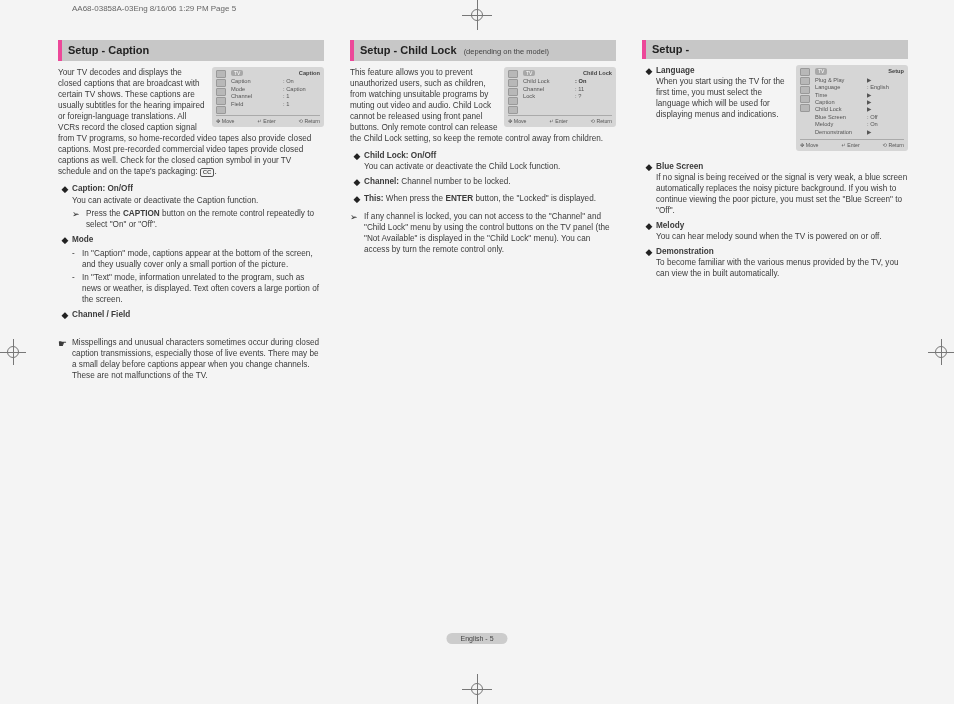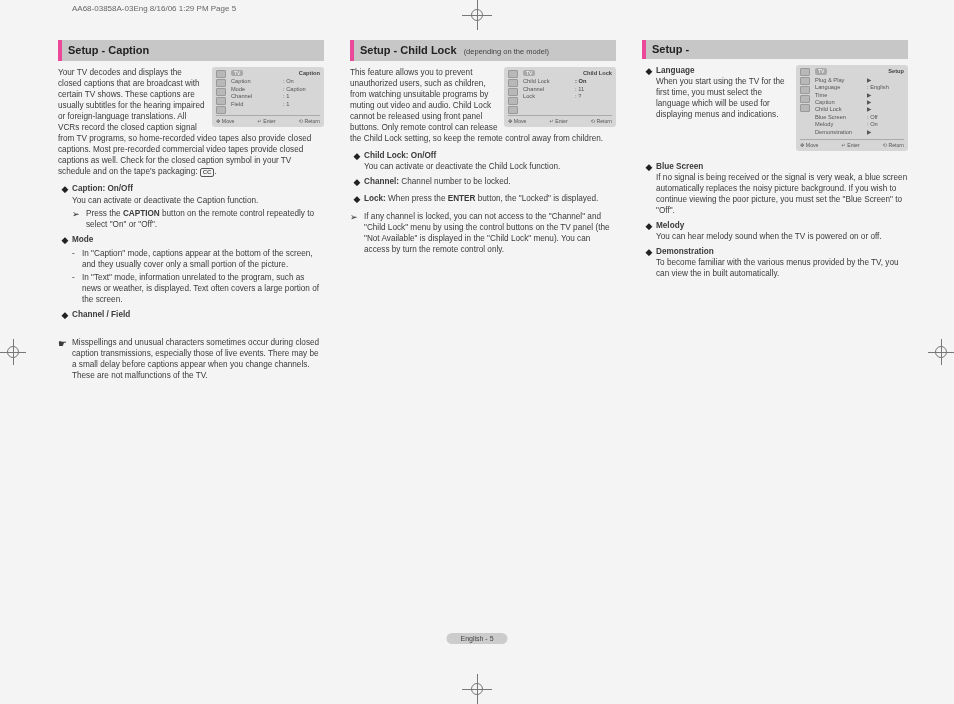--- a/index.html
+++ b/index.html
@@ -290,21 +290,21 @@
     </div>
     <div class="item">
       <span class="bullet">◆</span>
       <span class="body">
         <b>Channel:</b><span> Channel number to be locked.</span>
       </span>
     </div>
     <div class="item">
       <span class="bullet">◆</span>
       <span class="body">
-        <b>Lock:</b><span> When press the </span><b>ENTER</b><span> button, the "Locked" is displayed.</span>
+        <b>This:</b><span> When press the </span><b>ENTER</b><span> button, the "Locked" is displayed.</span>
       </span>
     </div>
 
     <div class="sub-arrow" style="margin-left:0; margin-top:6px">
       <span class="arrow">➢</span>
       <span class="body">If any channel is locked, you can not access to the "Channel" and "Child Lock" menu by using the control buttons on the TV panel (the "Not Available" is displayed in the "Child Lock" menu). You can access by turn the remote control only.</span>
     </div>
   </div>
 
   <div class="col">

